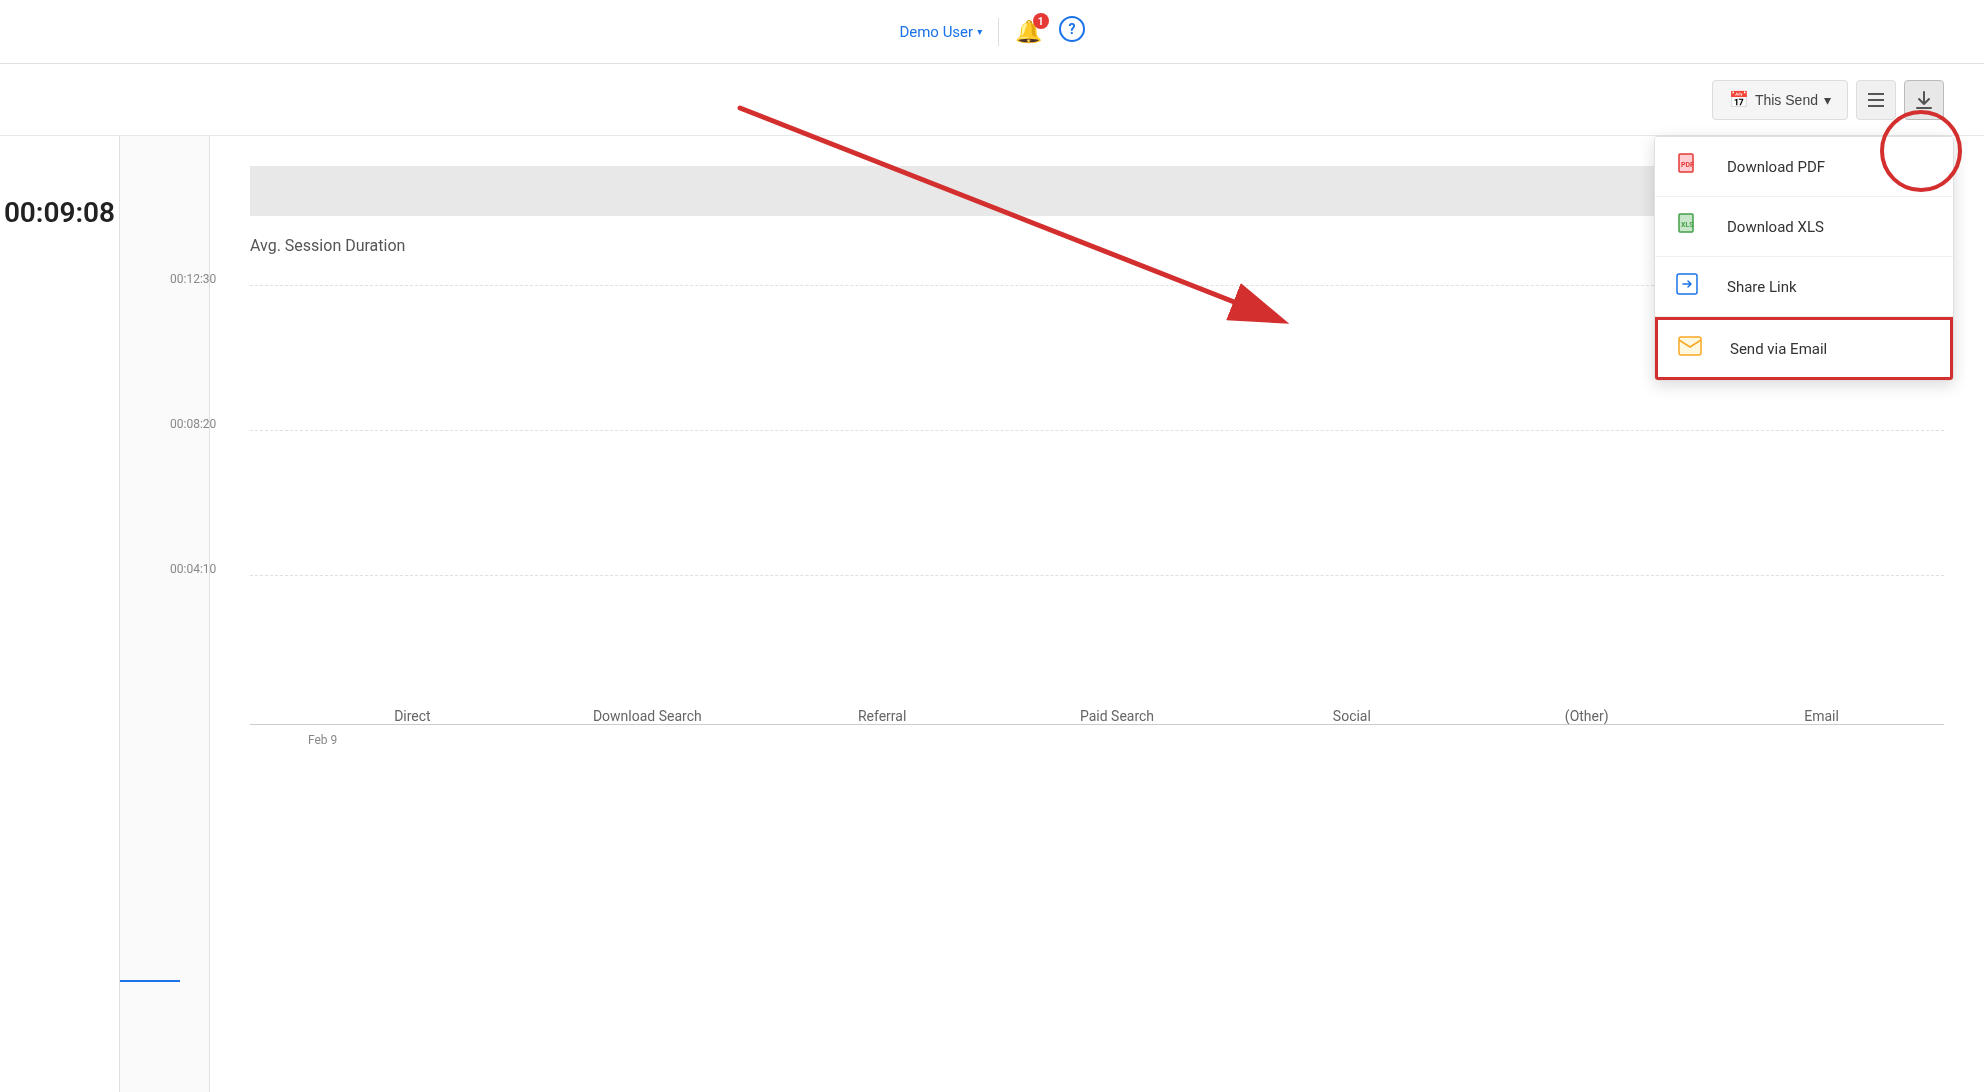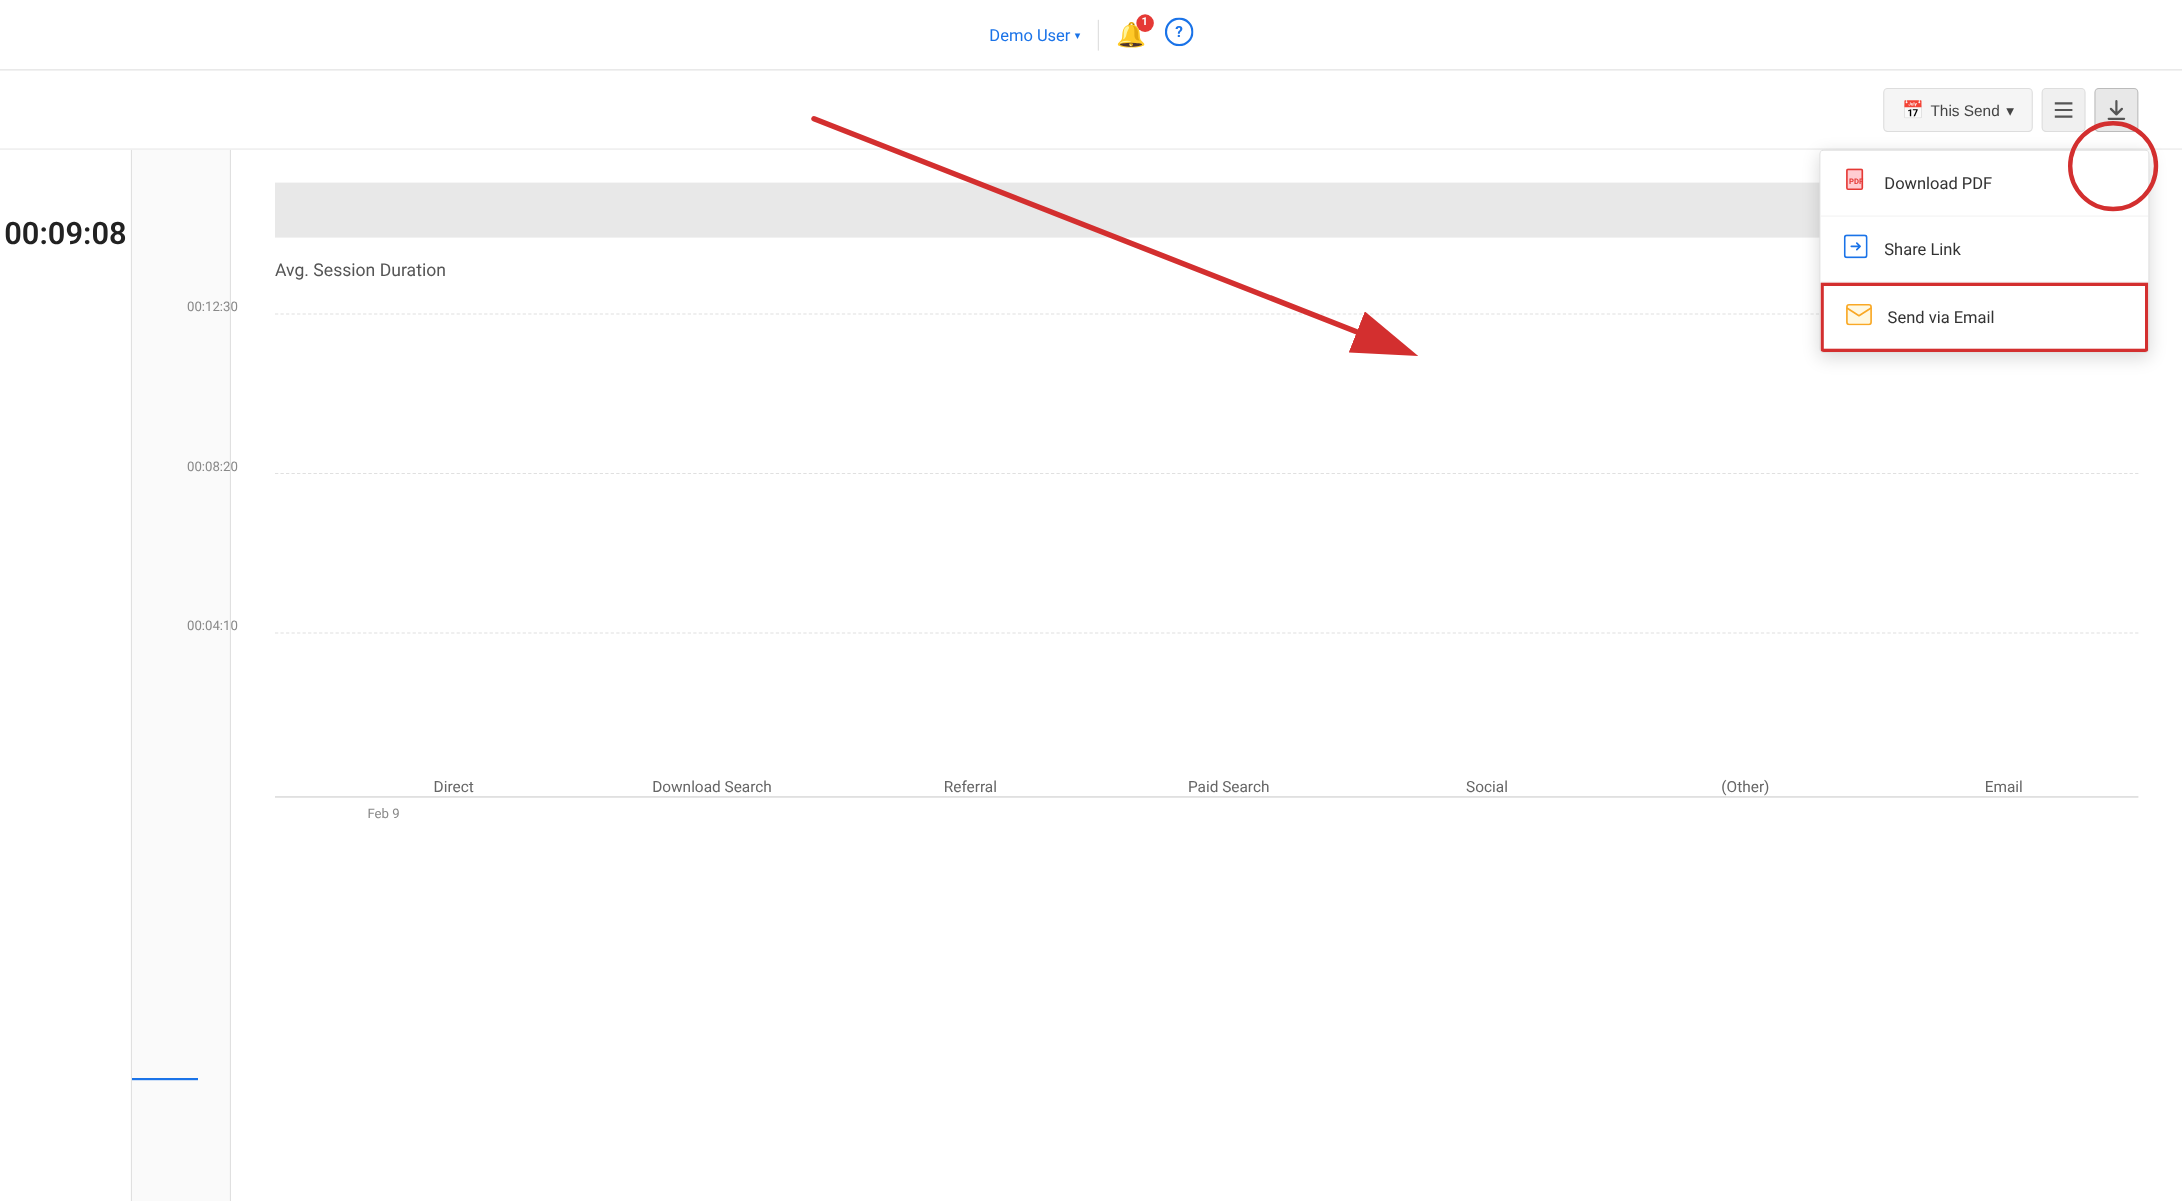--- a/index.html
+++ b/index.html
@@ -161,21 +161,21 @@
       border: 1px solid #e0e0e0;
       border-radius: 4px;
       box-shadow: 0 4px 16px rgba(0,0,0,0.15);
       width: 300px;
       z-index: 100;
       overflow: hidden;
     }
     .dropdown-item {
       display: flex;
       align-items: center;
-      gap: 14px;
+      gap: 28px;
       padding: 16px 20px;
       cursor: pointer;
       font-size: 15px;
       color: #333;
       background: #fff;
       border-bottom: 1px solid #f0f0f0;
       transition: background 0.15s;
     }
     .dropdown-item:last-child {
       border-bottom: none;
@@ -298,21 +298,21 @@
       height: 2px;
       background: #1a73e8;
       margin-bottom: 80px;
     }
 
     
     .bottom-labels {
       display: flex;
       align-items: flex-start;
       padding: 8px 0 0 0;
-      margin-left: 84px;
+      margin-left: 58px;
     }
 
     
     .gray-banner {
       background: #e8e8e8;
       height: 50px;
       margin: 0 0 20px 0;
     }
   </style>
 </head>
@@ -363,20 +363,29 @@
   <div class="dropdown-item">
     <span class="item-icon pdf-icon">
       <svg width="22" height="22" viewBox="0 0 22 22" fill="none">
         <rect x="3" y="1" width="14" height="18" rx="1" fill="#ffcdd2" stroke="#e53935" stroke-width="1.5"></rect>
         <text x="5" y="14" font-size="7" fill="#e53935" font-weight="bold">PDF</text>
       </svg>
     </span>
     <span>Download PDF</span>
   </div>
   <div class="dropdown-item">
+    <span class="item-icon xls-icon">
+      <svg width="22" height="22" viewBox="0 0 22 22" fill="none">
+        <rect x="3" y="1" width="14" height="18" rx="1" fill="#c8e6c9" stroke="#43a047" stroke-width="1.5"></rect>
+        <text x="5" y="14" font-size="7" fill="#43a047" font-weight="bold">XLS</text>
+      </svg>
+    </span>
+    <span>Download XLS</span>
+  </div>
+  <div class="dropdown-item">
     <span class="item-icon share-icon">
       <svg width="22" height="22" viewBox="0 0 22 22" fill="none">
         <rect x="1" y="1" width="20" height="20" rx="2" fill="none" stroke="#1a73e8" stroke-width="1.5"></rect>
         <path d="M7 11 L15 11 M12 8 L15 11 L12 14" stroke="#1a73e8" stroke-width="1.5" stroke-linecap="round" stroke-linejoin="round"></path>
       </svg>
     </span>
     <span>Share Link</span>
   </div>
   <div class="dropdown-item send-email-highlight">
     <span class="item-icon email-icon">

